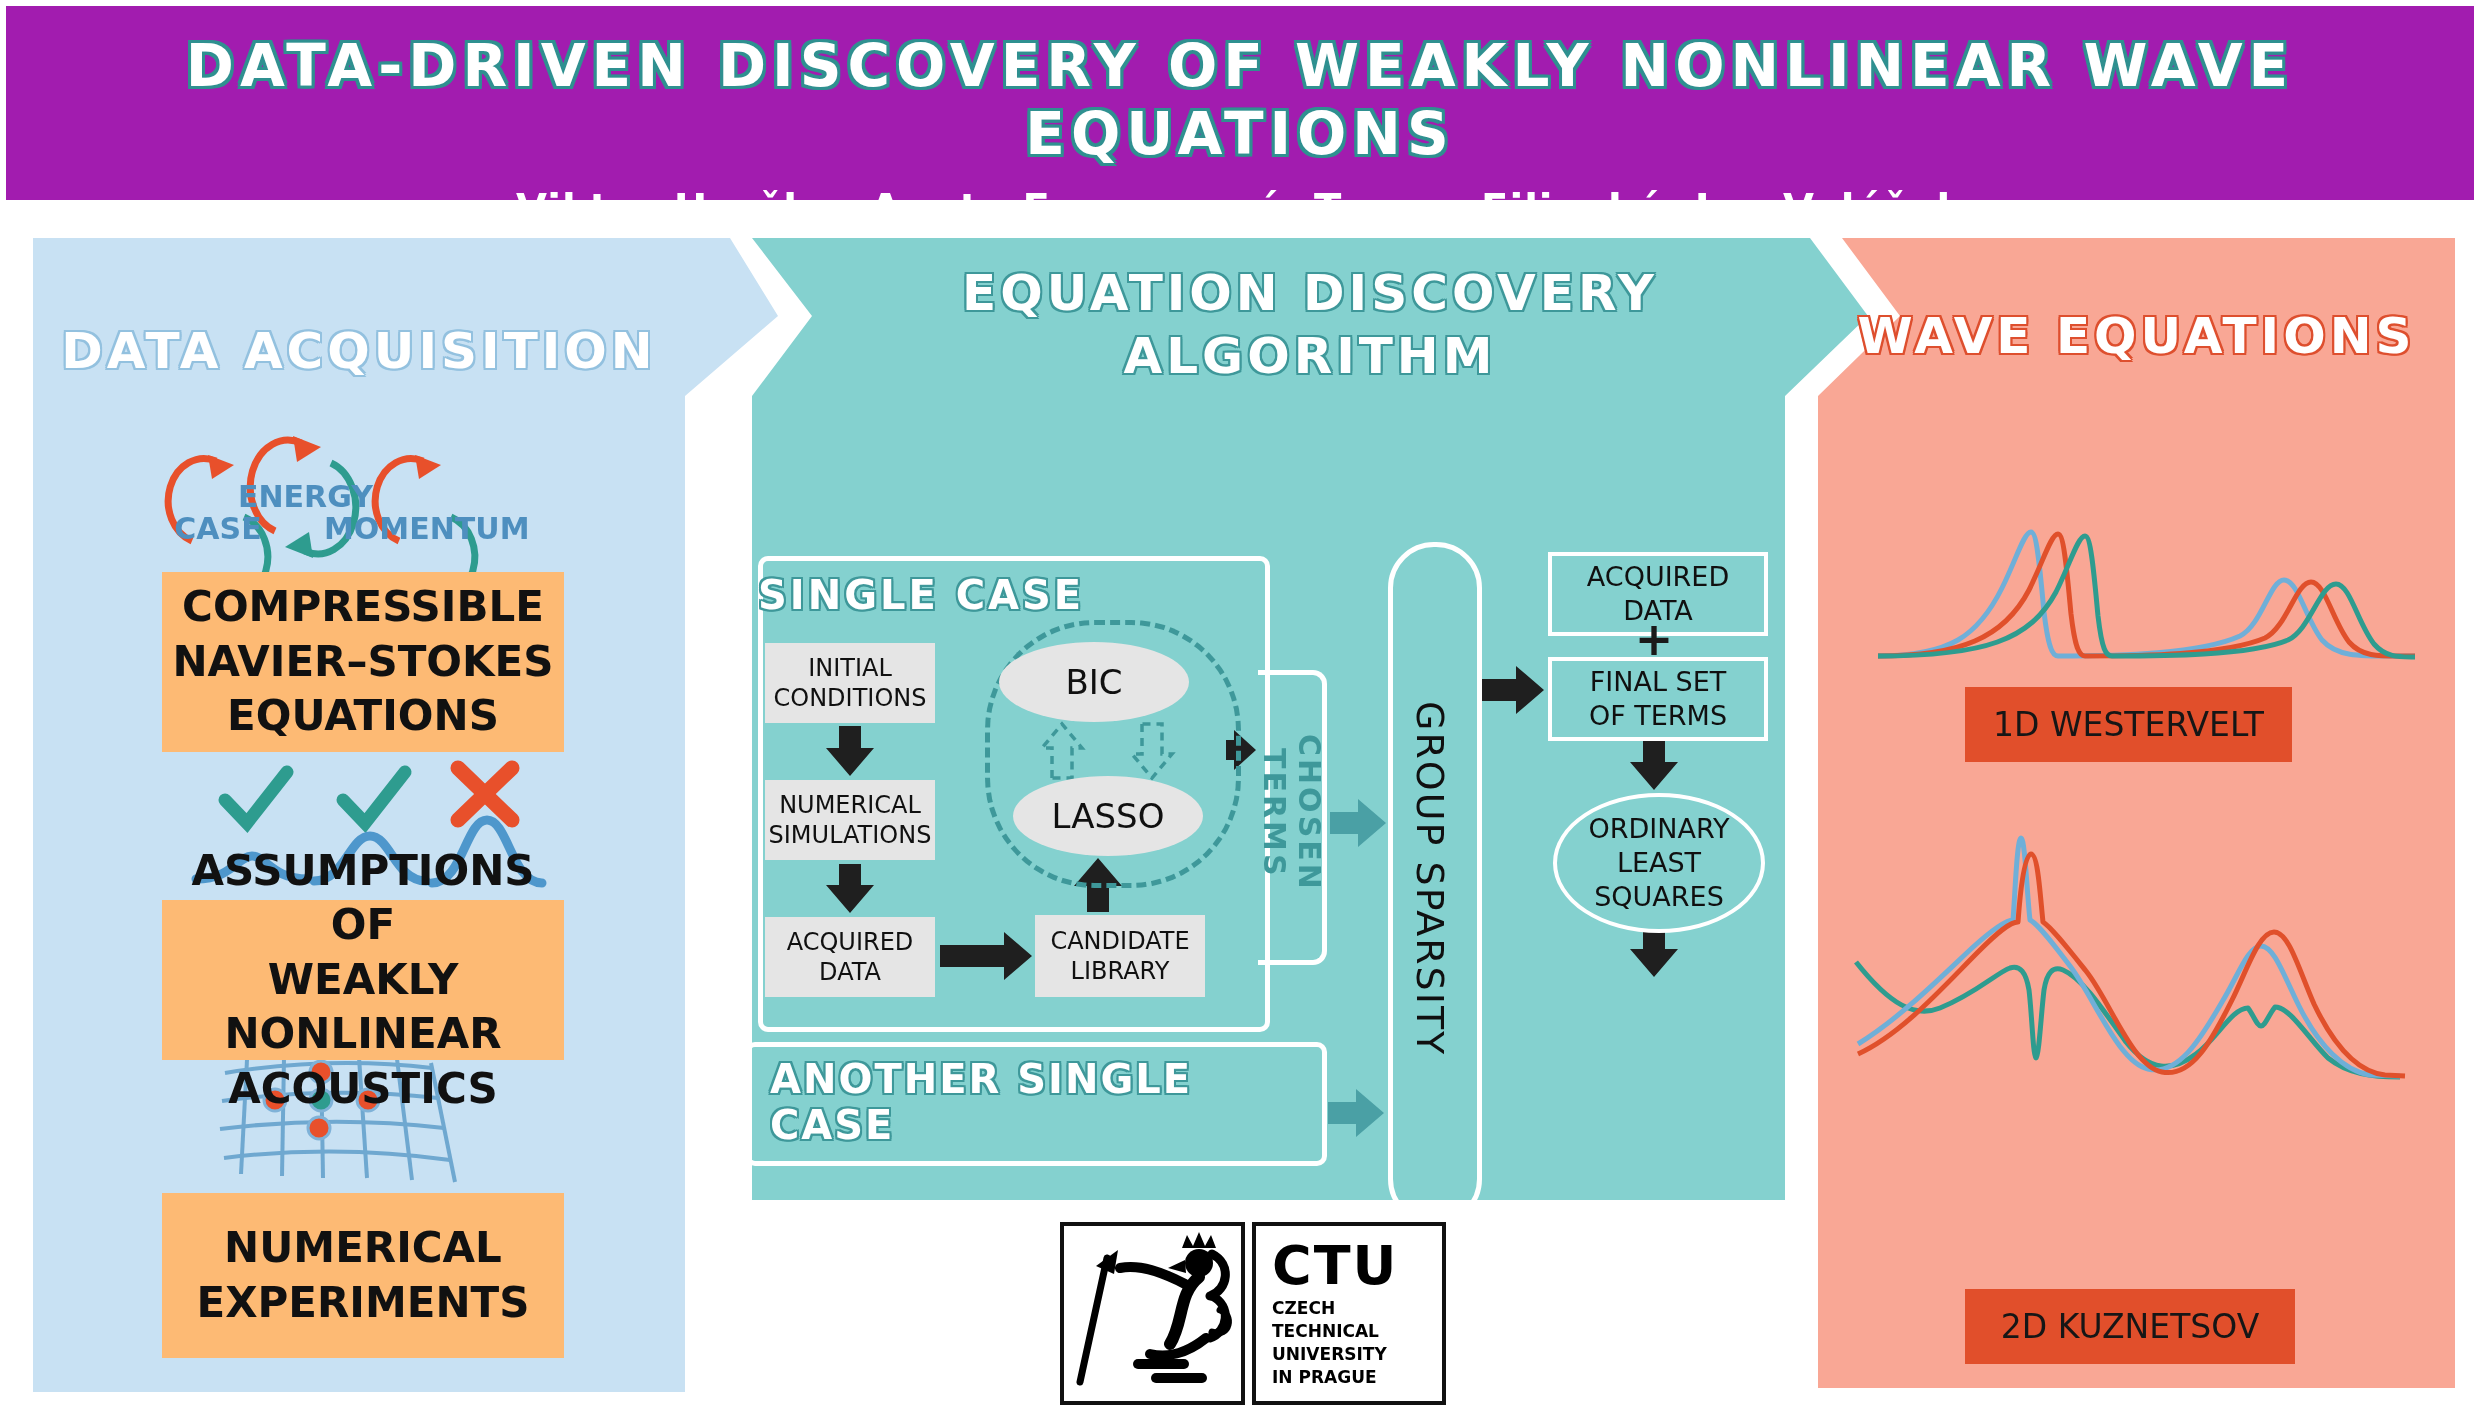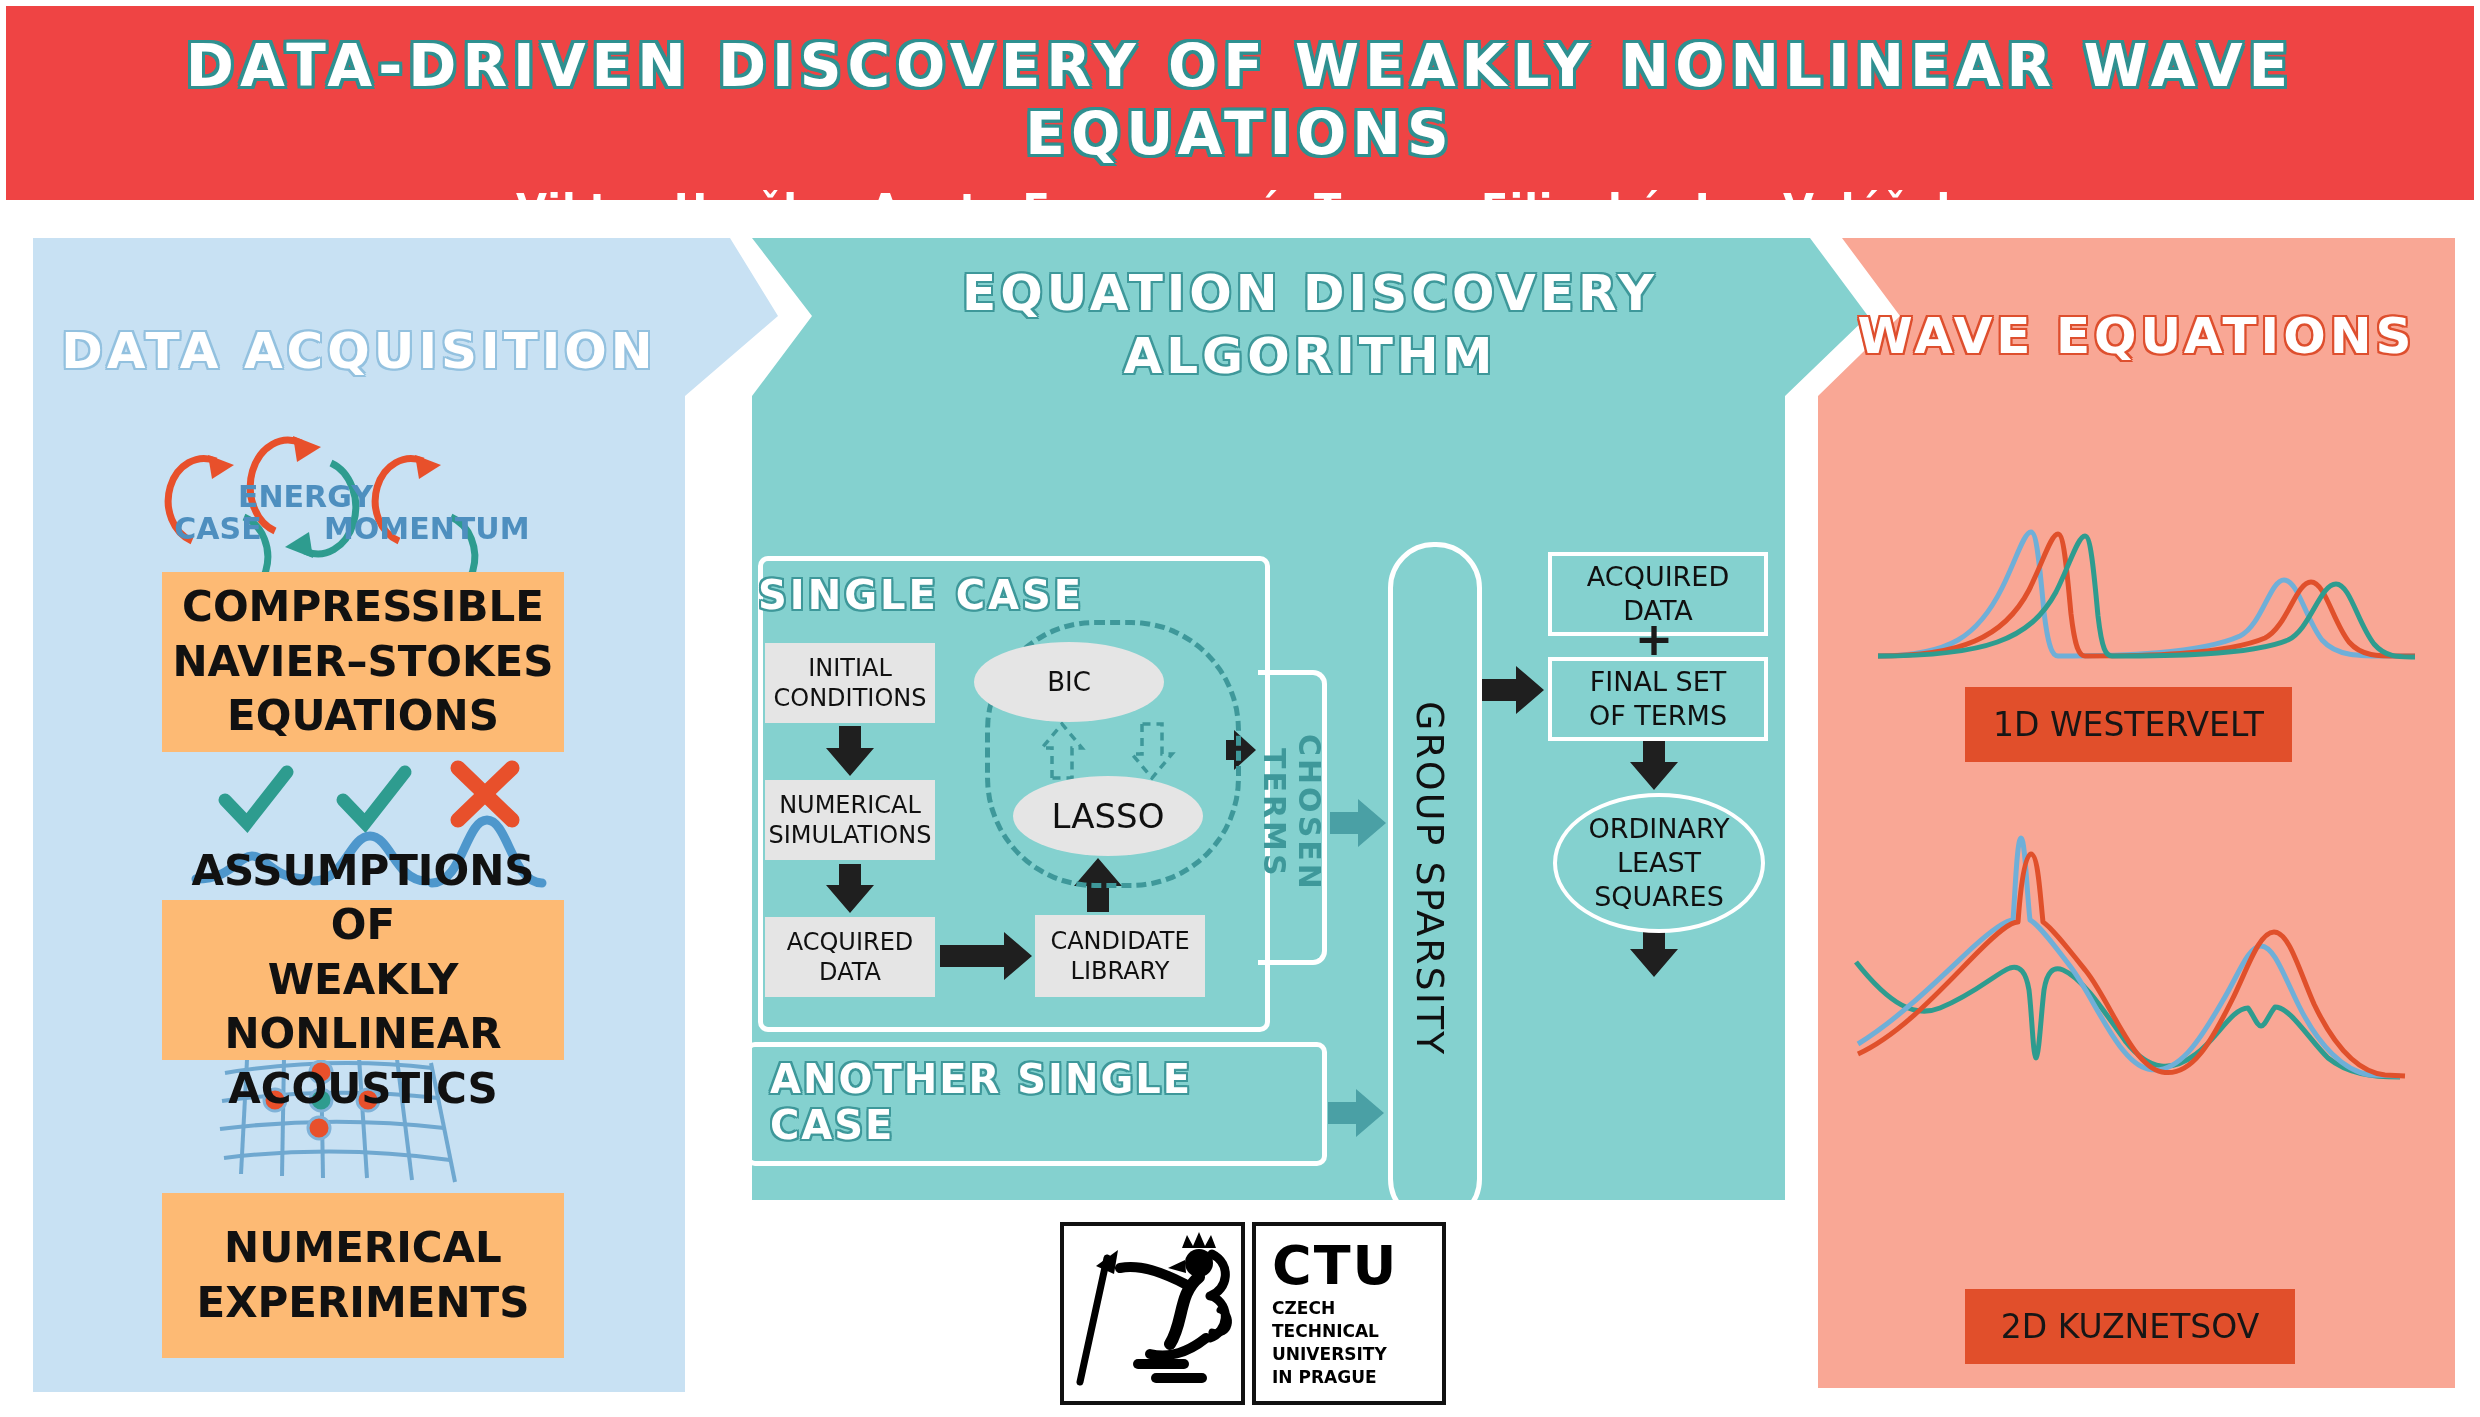--- a/index.html
+++ b/index.html
@@ -7,21 +7,21 @@
          font-family:"DejaVu Sans","Liberation Sans",sans-serif;}
   .abs{position:absolute;}
   svg{display:block;}
   .ml{white-space:pre-line;}
   .ctr{display:flex;align-items:center;justify-content:center;text-align:center;}
   
   .o-teal{color:#fff;text-shadow:-3px -3px 0 #2F9090,3px -3px 0 #2F9090,-3px 3px 0 #2F9090,3px 3px 0 #2F9090,0 -3px 0 #2F9090,0 3px 0 #2F9090,-3px 0 0 #2F9090,3px 0 0 #2F9090;}
   .o-teal2{color:#fff;text-shadow:-2px -2px 0 #3E989A,2px -2px 0 #3E989A,-2px 2px 0 #3E989A,2px 2px 0 #3E989A,0 -2px 0 #3E989A,0 2px 0 #3E989A,-2px 0 0 #3E989A,2px 0 0 #3E989A;}
   .o-blue{color:#fff;text-shadow:-2px -2px 0 #93C1DF,2px -2px 0 #93C1DF,-2px 2px 0 #93C1DF,2px 2px 0 #93C1DF,0 -2px 0 #93C1DF,0 2px 0 #93C1DF,-2px 0 0 #93C1DF,2px 0 0 #93C1DF;}
   .o-red{color:#fff;text-shadow:-2px -2px 0 #DE4F2E,2px -2px 0 #DE4F2E,-2px 2px 0 #DE4F2E,2px 2px 0 #DE4F2E,0 -2px 0 #DE4F2E,0 2px 0 #DE4F2E,-2px 0 0 #DE4F2E,2px 0 0 #DE4F2E;}
-  .header{left:6px;top:6px;width:2468px;height:194px;background:#ef4444;text-align:center;}
+  .header{left:6px;top:6px;width:2468px;height:194px;background:#a21caf;text-align:center;}
   .header .t{margin-top:26px;font-size:58px;font-weight:bold;letter-spacing:6px;}
   .header .a{margin-top:18px;font-size:40px;font-weight:bold;letter-spacing:1px;}
   .panel-title{font-weight:bold;letter-spacing:4px;font-size:50px;text-align:center;line-height:1.25;}
   .bluebox{background:#fdba74;color:#111;font-size:42px;line-height:1.3;font-weight:bold;}
   .word{color:#4E8FBF;font-weight:bold;font-size:30px;text-align:center;}
   .tealbox{background:#e5e5e5;color:#101010;font-size:24px;line-height:1.25;}
   .wbord{border:5px solid #fff;border-radius:10px;background:transparent;}
   .wbox{border:4px solid #fff;color:#101010;font-size:27px;line-height:1.25;}
   .ellipse{border-radius:50%;}
   .vert{writing-mode:vertical-rl;text-orientation:mixed;}
@@ -156,21 +156,21 @@
   <div class="abs tealbox ctr ml" style="left:765px;top:643px;width:170px;height:80px;z-index:3">INITIAL
 CONDITIONS</div>
   <div class="abs tealbox ctr ml" style="left:765px;top:780px;width:170px;height:80px;z-index:3">NUMERICAL
 SIMULATIONS</div>
   <div class="abs tealbox ctr ml" style="left:765px;top:917px;width:170px;height:80px;z-index:3">ACQUIRED
 DATA</div>
   <div class="abs tealbox ctr ml" style="left:1035px;top:915px;width:170px;height:82px;z-index:3">CANDIDATE
 LIBRARY</div>
 
   <div class="abs" style="left:985px;top:620px;width:246px;height:258px;border:5px dashed #3E989A;border-radius:110px;z-index:2"></div>
-  <div class="abs tealbox ctr ellipse" style="left:974px;top:642px;width:190px;height:80px;font-size:26px;z-index:3">BIC</div>
+  <div class="abs tealbox ctr ellipse" style="left:999px;top:642px;width:190px;height:80px;font-size:34px;z-index:3">BIC</div>
   <div class="abs tealbox ctr ellipse" style="left:1013px;top:776px;width:190px;height:80px;font-size:34px;z-index:3">LASSO</div>
 
   <div class="abs" style="left:1258px;top:670px;width:64px;height:285px;border:5px solid #fff;border-left:none;border-radius:0 14px 14px 0;z-index:2"></div>
   <div class="abs vert ctr" style="left:1262px;top:678px;width:60px;height:270px;color:#3E989A;font-weight:bold;font-size:30px;letter-spacing:3px;z-index:3">CHOSEN TERMS</div>
 
   <div class="abs" style="left:1388px;top:542px;width:84px;height:673px;border:5px solid #fff;border-radius:46px;z-index:2"></div>
   <div class="abs vert ctr" style="left:1392px;top:550px;width:76px;height:657px;color:#101010;font-size:38px;letter-spacing:2px;z-index:3">GROUP SPARSITY</div>
 
   <div class="abs wbord" style="left:745px;top:1042px;width:572px;height:114px;z-index:2"></div>
   <div class="abs o-teal2" style="left:770px;top:1056px;width:540px;font-size:40px;font-weight:bold;letter-spacing:2px;z-index:3">ANOTHER SINGLE CASE</div>

